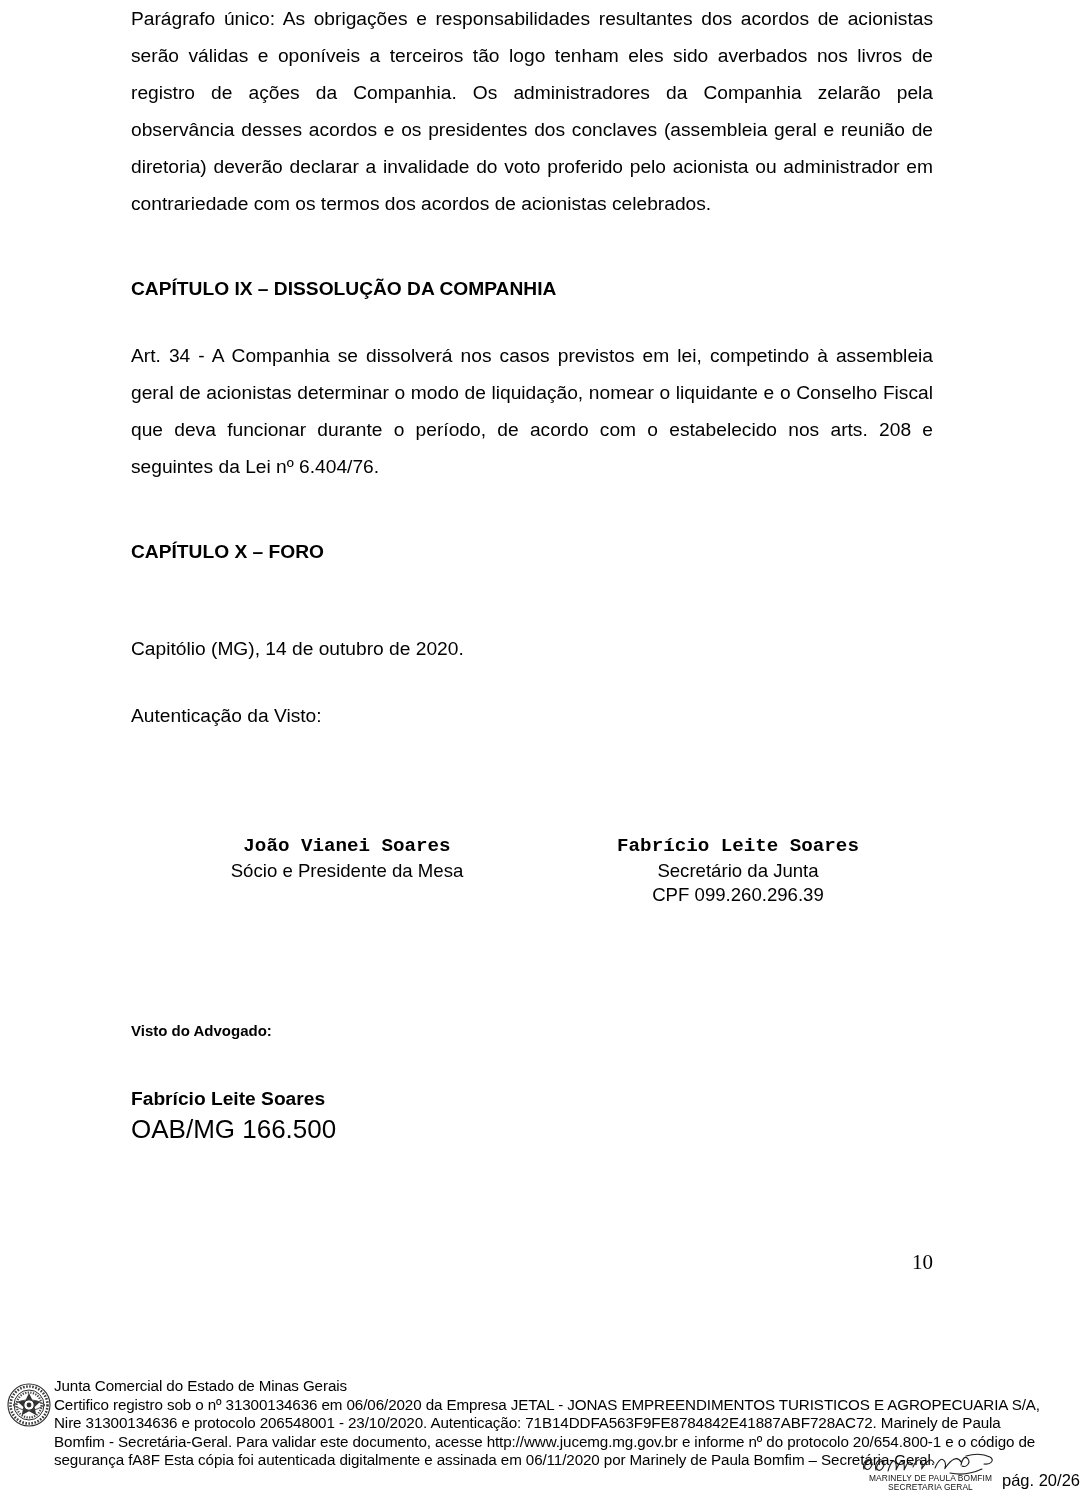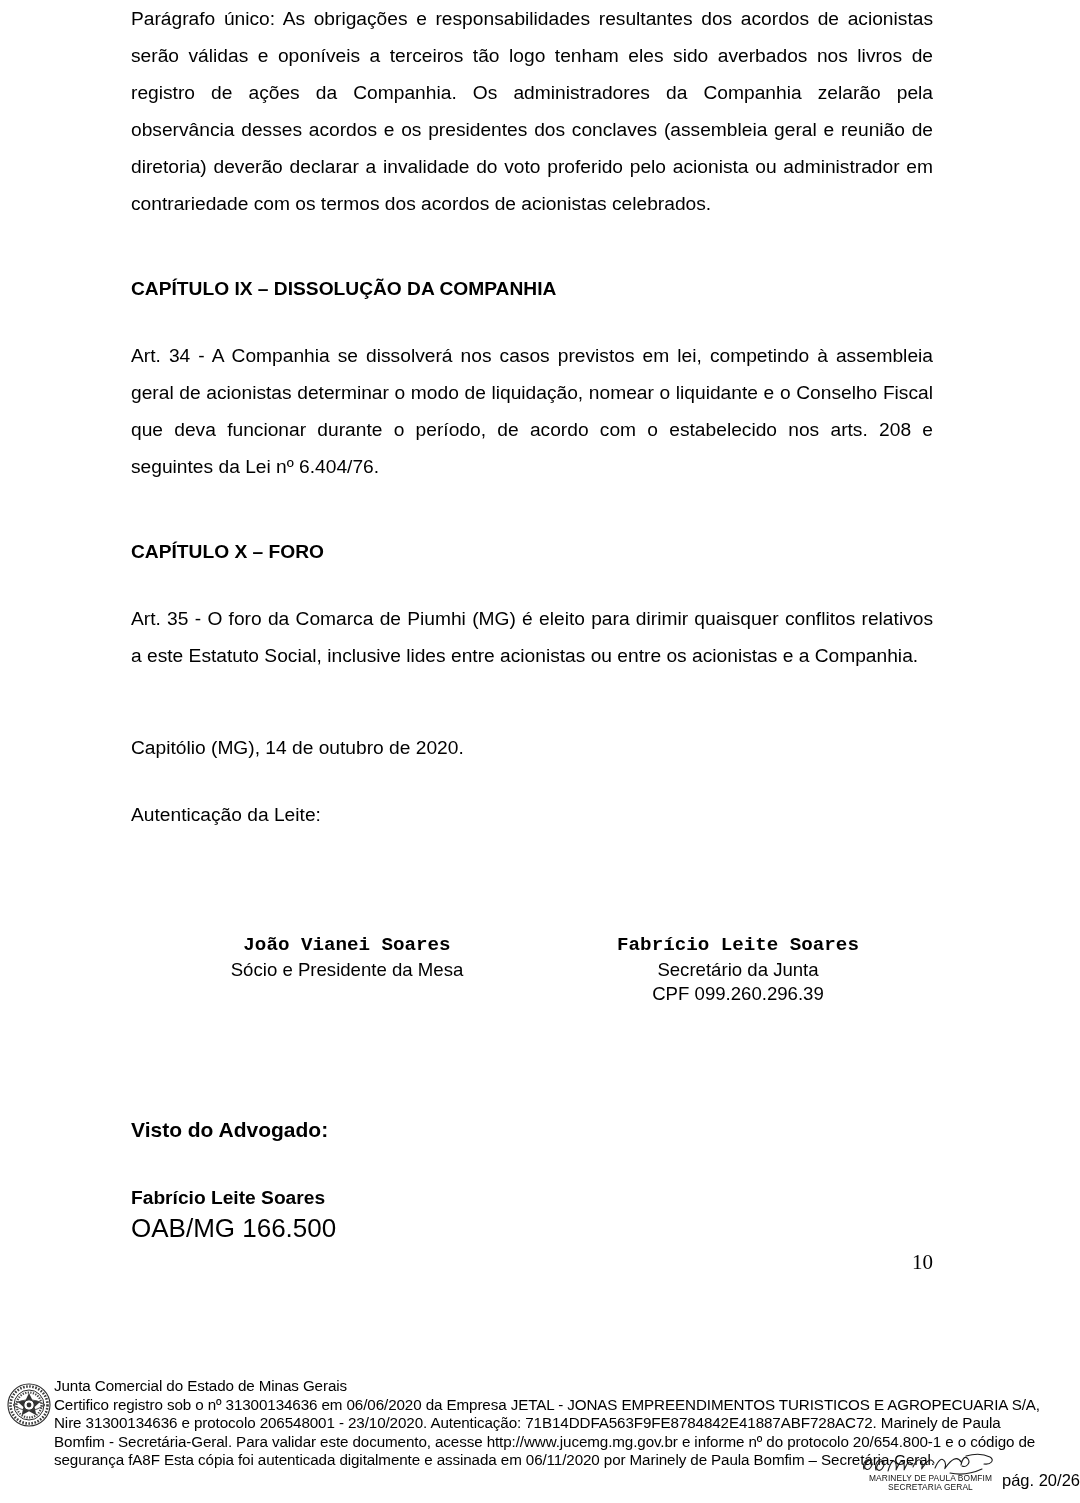--- a/index.html
+++ b/index.html
@@ -84,21 +84,21 @@
     font-weight: bold;
     font-size: 19.2px;
     line-height: 25px;
     display: block;
     font-family: Liberation Mono, monospace;
   }
   .sig-role { display: block; }
   .sig-cpf  { display: block; }
 
   .lawyer-heading {
-    font-size: 21px;
+    font-size: 15px;
     line-height: 30px;
     font-weight: bold;
   }
   .lawyer-name {
     font-size: 19.2px;
     line-height: 30px;
     font-weight: bold;
   }
   .lawyer-oab {
     font-size: 26px;
@@ -201,31 +201,28 @@
     <div class="para-block">
       <p class="body-text">Art. 34 - A Companhia se dissolverá nos casos previstos em lei, competindo à assembleia geral de acionistas determinar o modo de liquidação, nomear o liquidante e o Conselho Fiscal que deva funcionar durante o período, de acordo com o estabelecido nos arts. 208 e seguintes da Lei nº 6.404/76.</p>
     </div>
 
     <div class="gap-sm"></div>
 
     <h2 class="chapter-heading">CAPÍTULO X – FORO</h2>
 
     <div class="gap-md"></div>
 
-    <div class="para-block">
-      <p class="body-text">Art. 35 - O foro da Comarca de Piumhi (MG) é eleito para dirimir quaisquer conflitos relativos a este Estatuto Social, inclusive lides entre acionistas ou entre os acionistas e a Companhia.</p>
-    </div>
 
     <div class="gap-md"></div>
 
     <div class="centered-line">Capitólio (MG), 14 de outubro de 2020.</div>
 
     <div class="gap-md"></div>
 
-    <div class="auth-label">Autenticação da Leite:</div>
+    <div class="auth-label">Autenticação da Visto:</div>
 
     <div style="height:100px"></div>
 
     <div class="signature-row">
       <div class="sig-block left">
         <span class="sig-name">João Vianei Soares</span>
         <span class="sig-role">Sócio e Presidente da Mesa</span>
       </div>
       <div class="sig-block right">
         <span class="sig-name">Fabrício Leite Soares</span>

